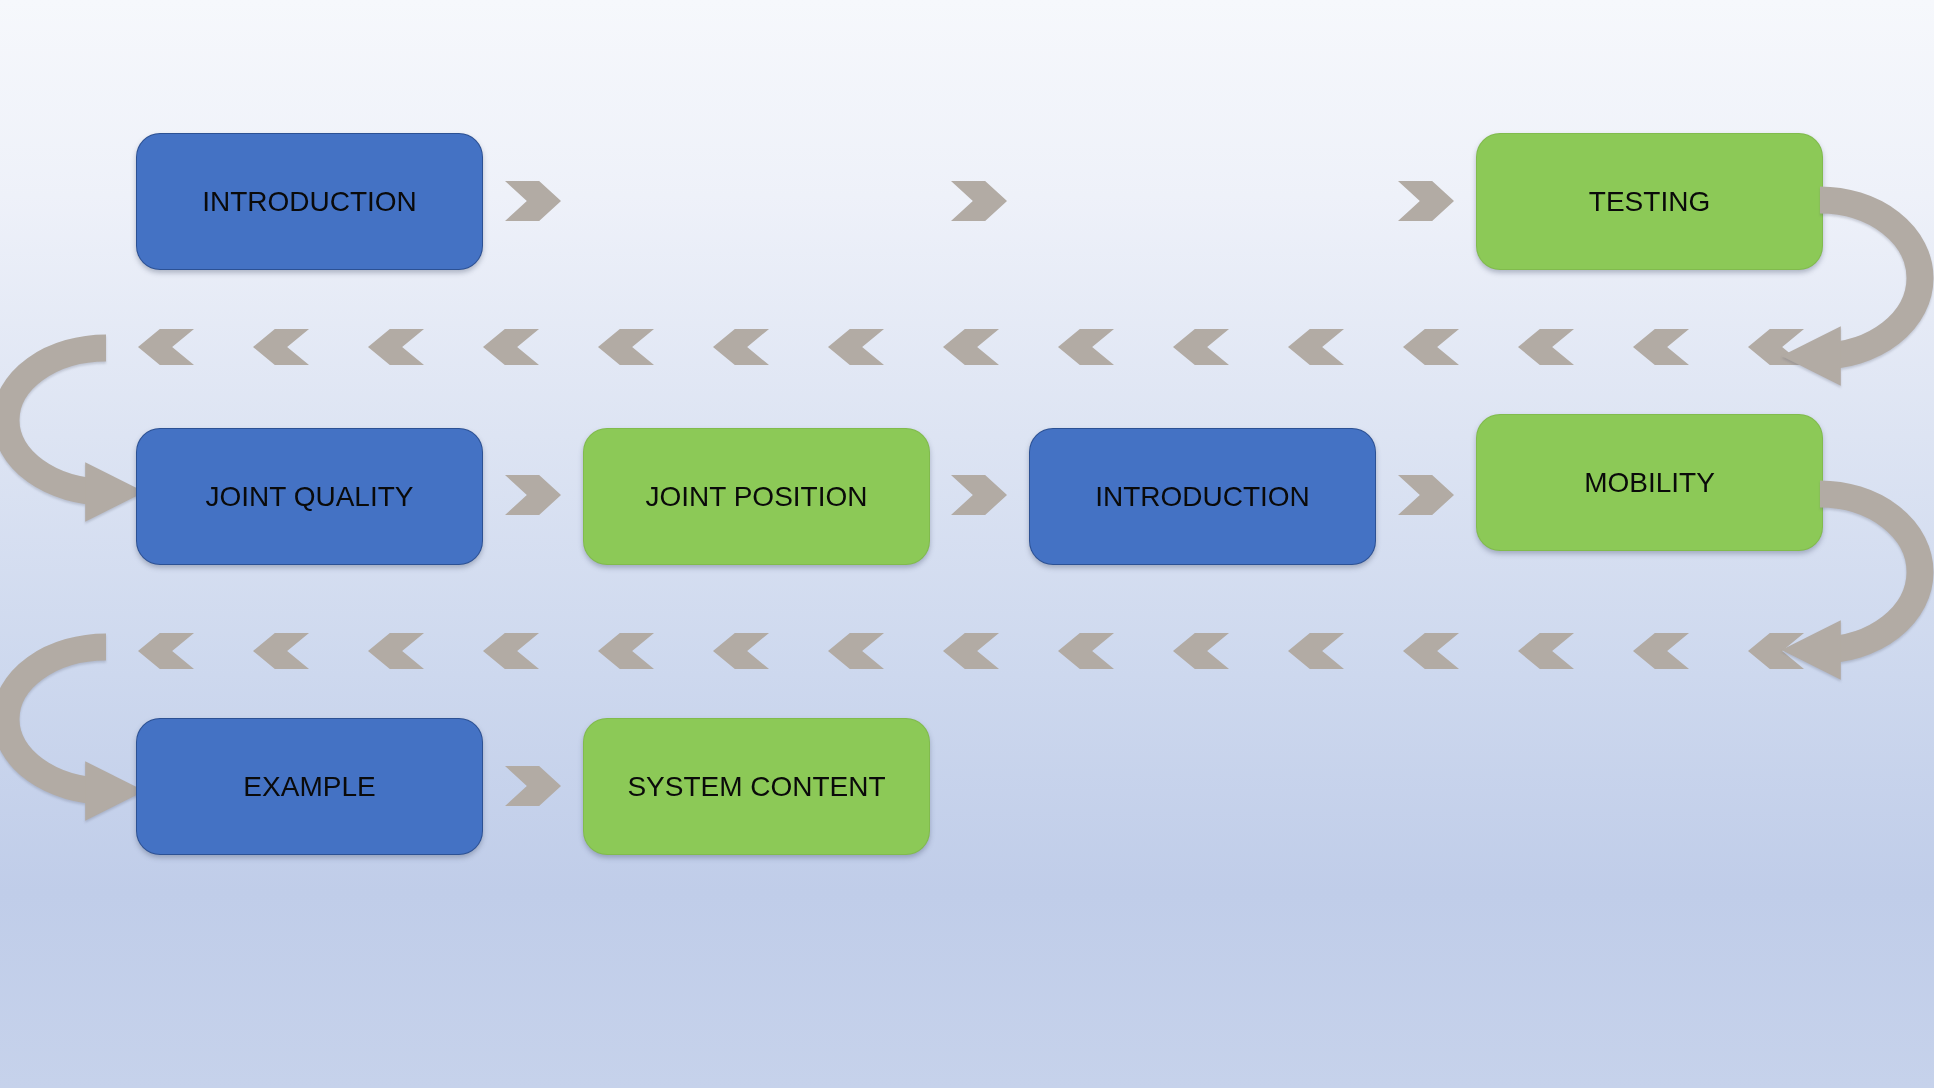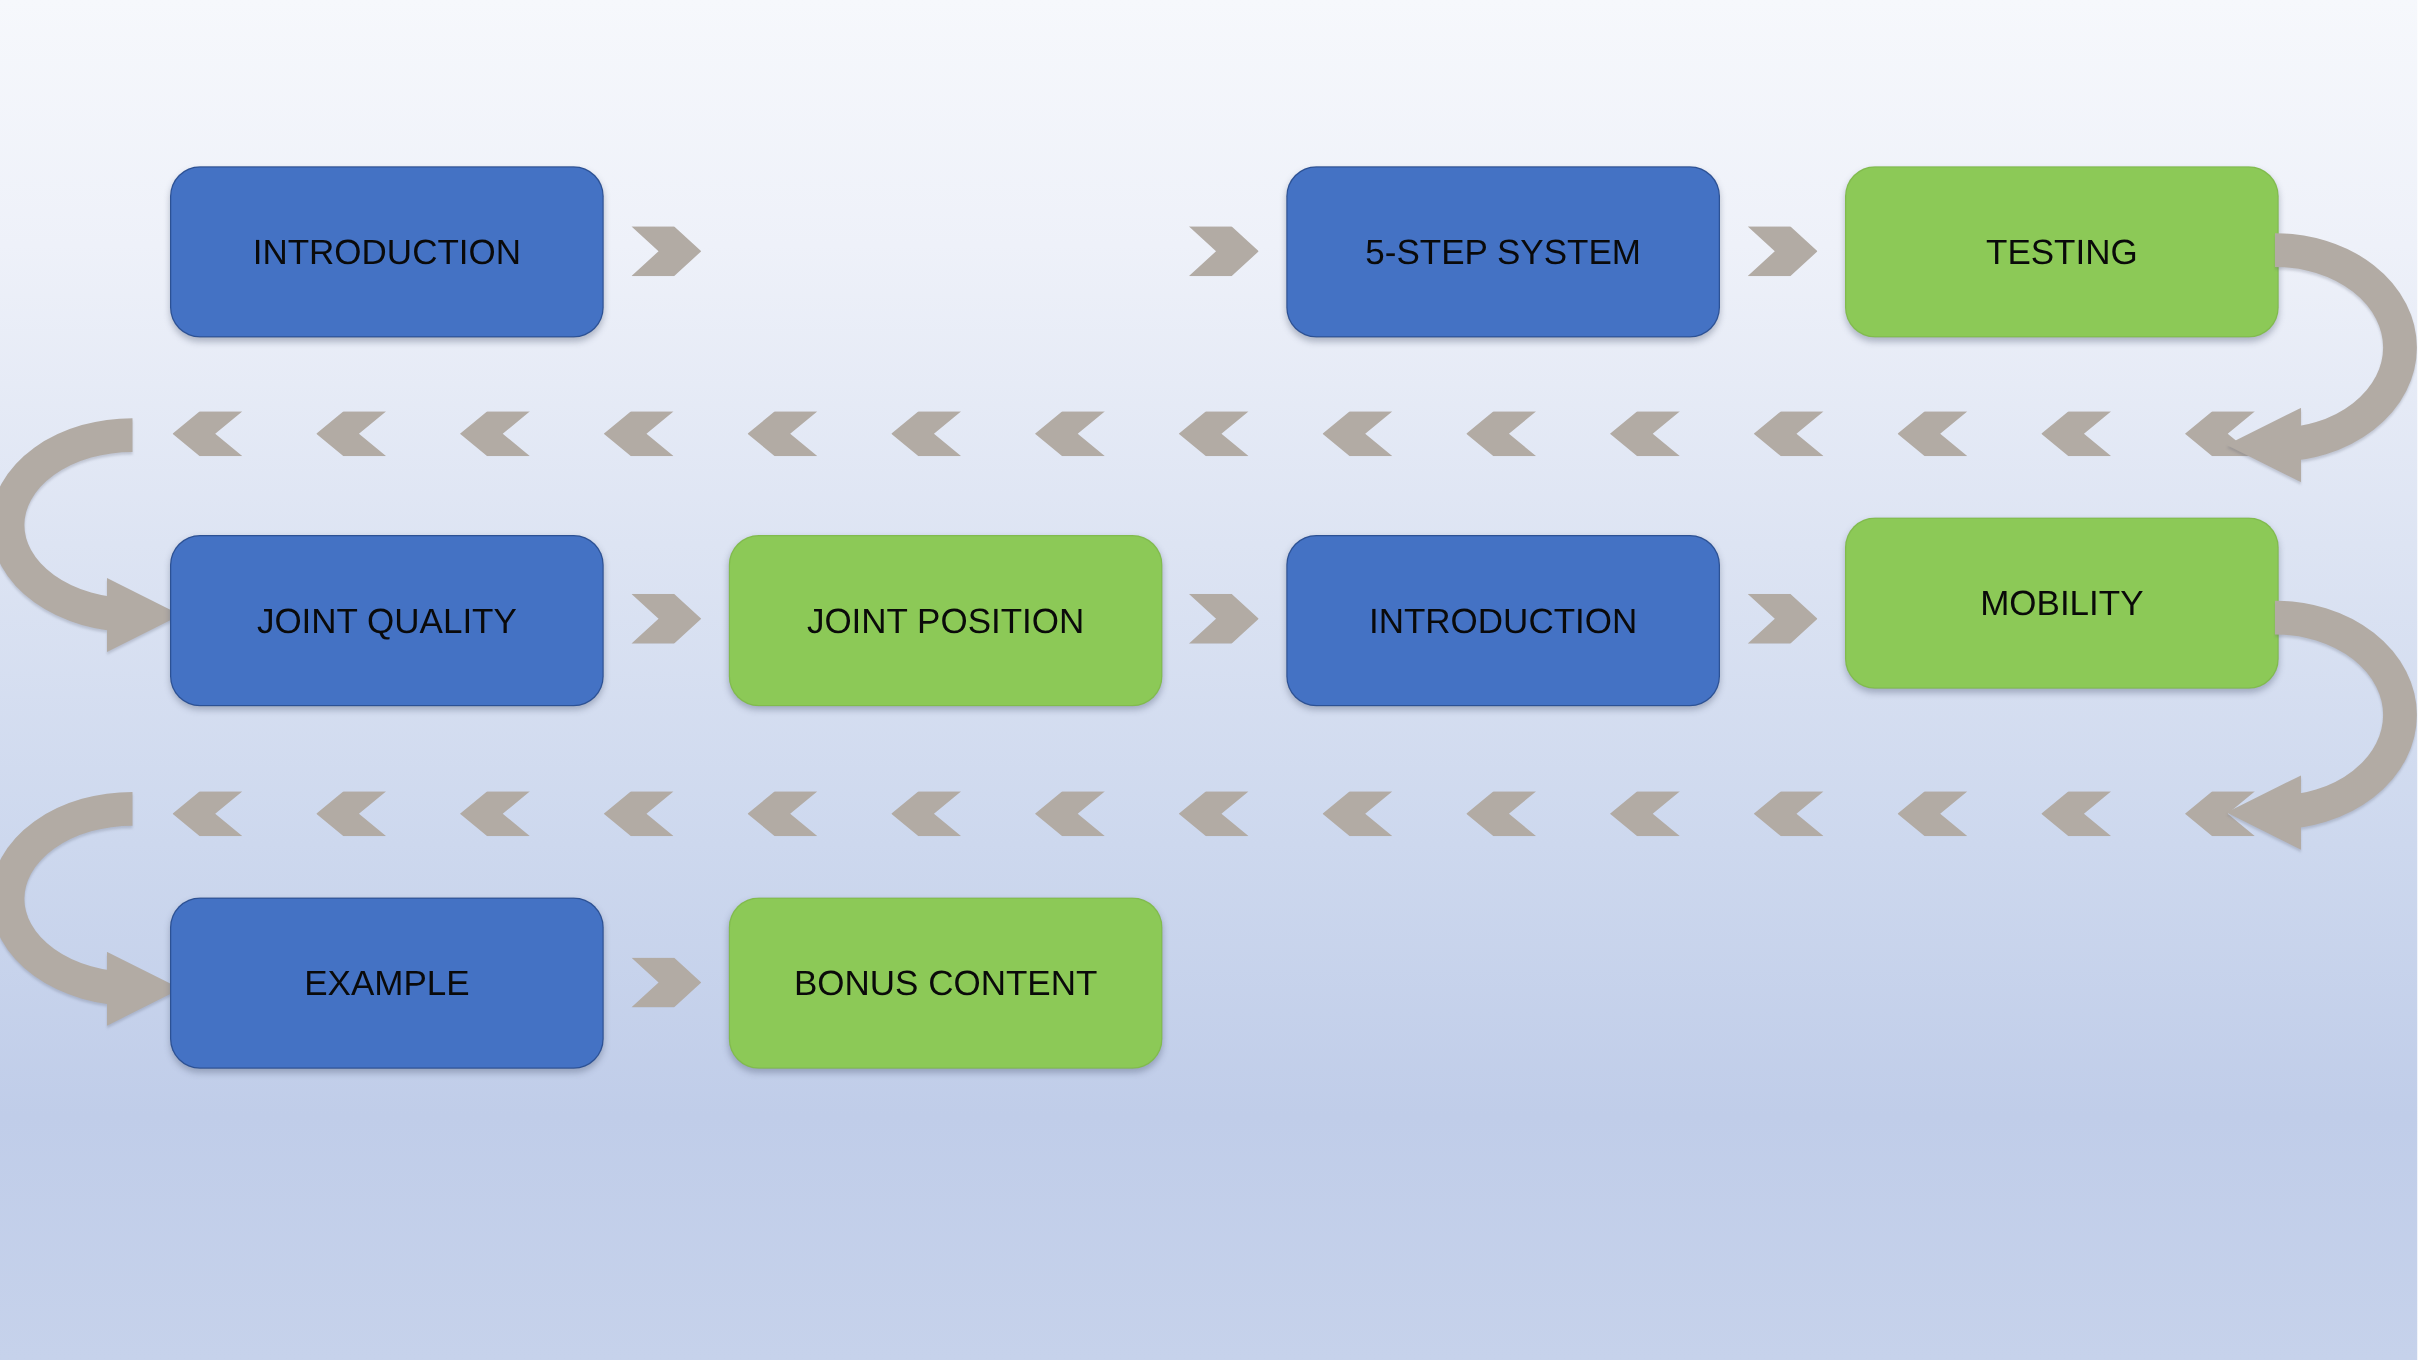--- a/index.html
+++ b/index.html
@@ -60,23 +60,20 @@
     fill:var(--arrow-gray,#b2aba4);
   }
 </style>
 </head>
 <body>
 
 <div class="stage">
 
   <div class="node blue" style="left:136px;top:133px">
       <span>INTRODUCTION</span>
-    </div>
-  <div class="node blue" style="left:1029px;top:133px">
-      <span>5-STEP SYSTEM</span>
     </div>
   <div class="node green" style="left:1476px;top:133px">
       <span>TESTING</span>
     </div>
 
   <i class="connector" style="left:505px;top:181px"></i>
   <i class="connector" style="left:951px;top:181px"></i>
   <i class="connector" style="left:1398px;top:181px"></i>
 
   <div class="chevron-strip" style="top:329px">
@@ -165,18 +162,18 @@
         <path d="M0 0 L10 5 L0 10 z"></path>
       </marker>
     </defs>
     <path class="arc" d="M104 16 A 100 72 0 1 0 104 160" marker-end="url(#ah4)"></path>
   </svg>
 
   <div class="node blue" style="left:136px;top:718px">
       <span>EXAMPLE</span>
     </div>
   <div class="node green" style="left:583px;top:718px">
-      <span>BONUS CONTENT</span>
+      <span>SYSTEM CONTENT</span>
     </div>
 
   <i class="connector" style="left:505px;top:766px"></i>
 
 </div>
 
 </body></html>

